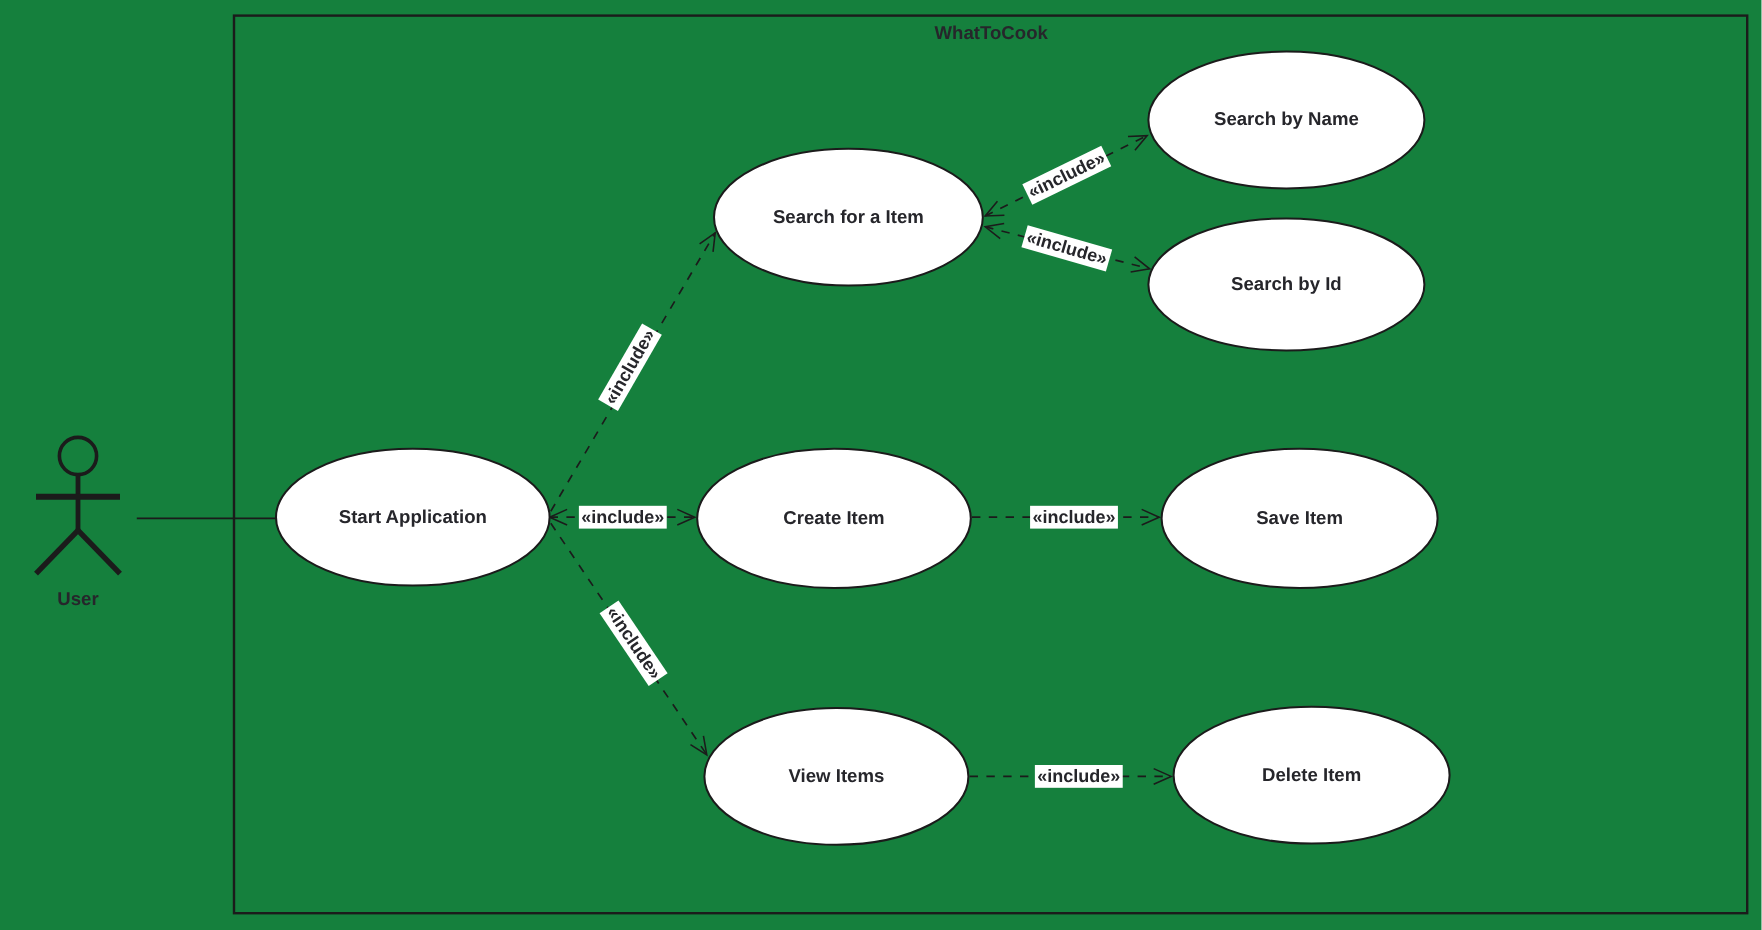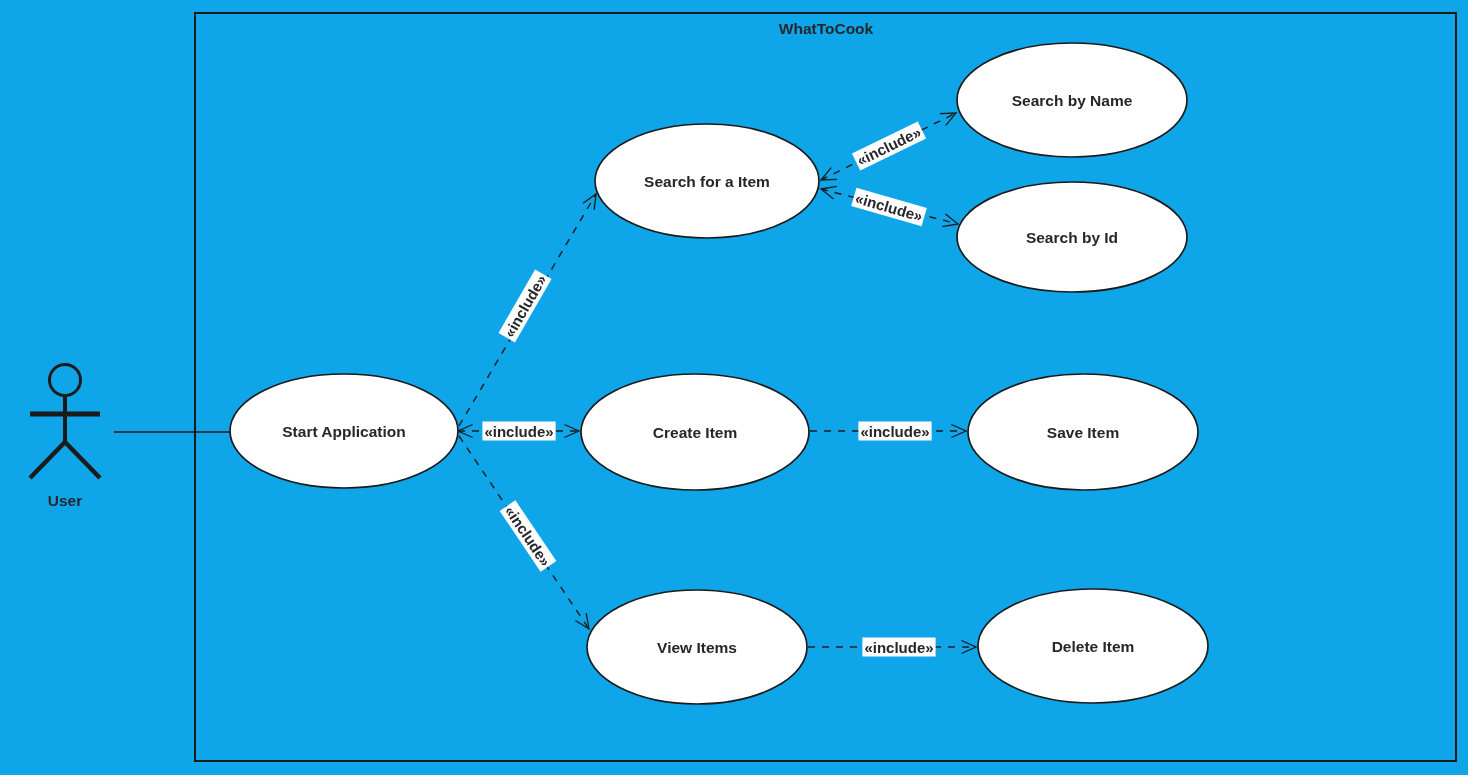--- a/index.html
+++ b/index.html
@@ -1,16 +1,16 @@
 <!DOCTYPE html>
 <html><head>
 <meta charset="utf-8">
 <style>
   html,body{margin:0;padding:0;background:#ffffff;}
-  .stage{position:relative;width:1468px;height:775px;background:#0ea5e9;overflow:hidden;
+  .stage{position:relative;width:1468px;height:775px;background:#15803d;overflow:hidden;
          font-family:"Liberation Sans",sans-serif;}
   svg{display:block;}
   svg text{font-family:"Liberation Sans",sans-serif;font-weight:bold;}
 </style>
 </head>
 <body>
 
 <div class="stage">
   <svg id="diagram-svg" width="1468" height="775" viewBox="0 0 1468 775">
       <rect x="195" y="13" width="1261" height="748" fill="none" stroke="#1b1b1b" stroke-width="2"></rect>

